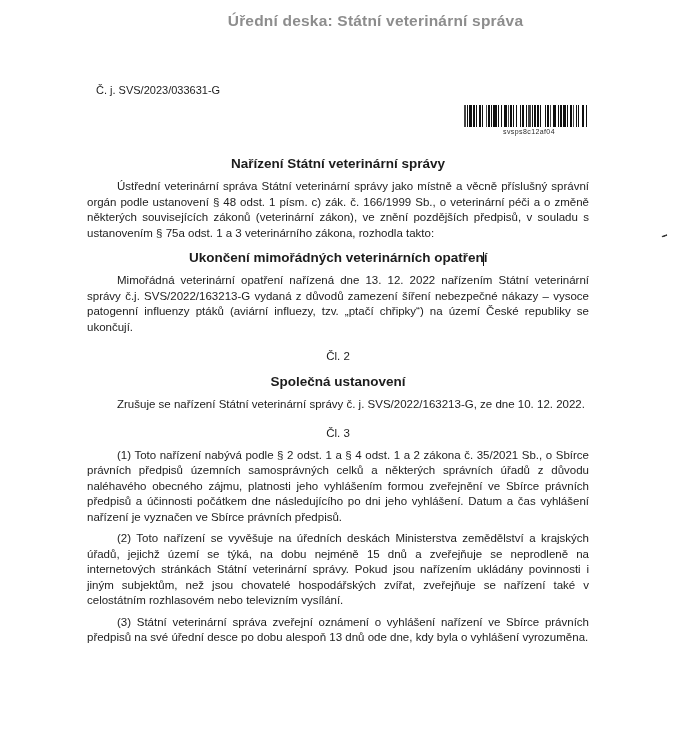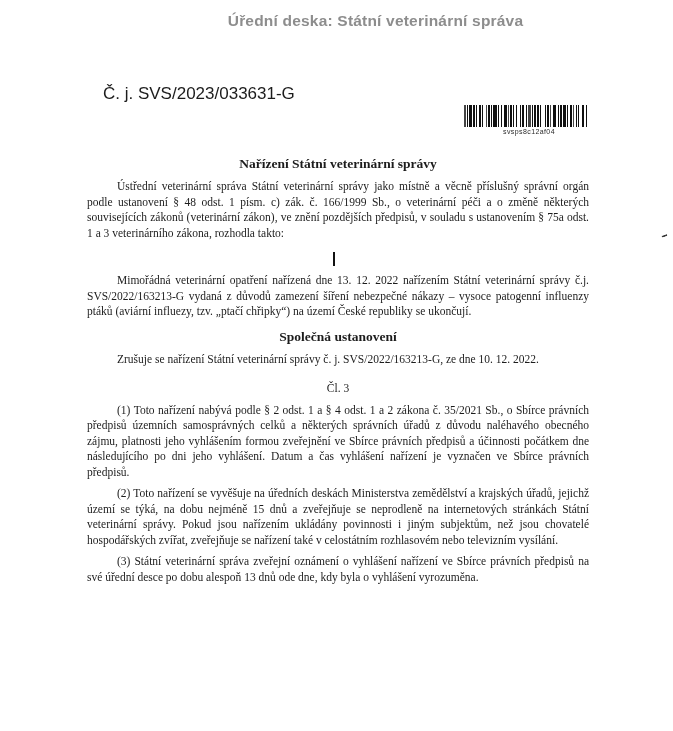--- a/index.html
+++ b/index.html
@@ -24,22 +24,22 @@
     text-align: center;
     font-size: 15.5px;
     font-weight: bold;
     letter-spacing: 0.2px;
     color: #8d8d8d;
     padding-left: 39px;
   }
   .ref {
     position: absolute;
     top: 84px;
-    left: 103px;
-    font-size: 17px;
+    left: 96px;
+    font-size: 11px;
     color: #1c1c1c;
   }
   .barcode-wrap {
     position: absolute;
     top: 105px;
     left: 464px;
     width: 130px;
   }
   .bars {
     display: flex;
@@ -57,21 +57,20 @@
     color: #2a2a2a;
   }
   .content {
     position: absolute;
     top: 155px;
     left: 87px;
     width: 502px;
     font-size: 11.5px;
     line-height: 15.5px;
     text-align: justify;
-    font-family: Liberation Serif, serif;
   }
   .doc-title {
     text-align: center;
     font-size: 13.5px;
     font-weight: bold;
     line-height: 18px;
     margin: 0;
   }
   .para {
     margin: 6px 0 0 0;
@@ -206,24 +205,25 @@
     <div class="barcode-label">svsps8c12af04</div>
   </div>
 
   <div class="content">
 
     <div class="doc-title">Nařízení Státní veterinární správy</div>
 
     <p class="para">Ústřední veterinární správa Státní veterinární správy jako místně a věcně příslušný správní orgán podle ustanovení § 48 odst. 1 písm. c) zák. č. 166/1999 Sb., o veterinární péči a o změně některých souvisejících zákonů (veterinární zákon), ve znění pozdějších předpisů, v souladu s ustanovením § 75a odst. 1 a 3 veterinárního zákona, rozhodla takto:</p>
 
     <div class="article-heading">
-      <span class="caret"></span>
+      <span>Ukončení mimořádných veterinárních opatření</span><span class="caret"></span>
     </div>
     <p class="para">Mimořádná veterinární opatření nařízená dne 13. 12. 2022 nařízením Státní veterinární správy č.j. SVS/2022/163213-G vydaná z důvodů zamezení šíření nebezpečné nákazy – vysoce patogenní influenzy ptáků (aviární influezy, tzv. „ptačí chřipky“) na území České republiky se ukončují.</p>
 
+    <div class="article-number">Čl. 2</div>
     <div class="article-heading">Společná ustanovení</div>
     <p class="para">Zrušuje se nařízení Státní veterinární správy č. j. SVS/2022/163213-G, ze dne 10. 12. 2022.</p>
 
     <div class="article-number">Čl. 3</div>
     <p class="para">(1) Toto nařízení nabývá podle § 2 odst. 1 a § 4 odst. 1 a 2 zákona č. 35/2021 Sb., o Sbírce právních předpisů územních samosprávných celků a některých správních úřadů z důvodu naléhavého obecného zájmu, platnosti jeho vyhlášením formou zveřejnění ve Sbírce právních předpisů a účinnosti počátkem dne následujícího po dni jeho vyhlášení. Datum a čas vyhlášení nařízení je vyznačen ve Sbírce právních předpisů.</p>
     <p class="para">(2) Toto nařízení se vyvěšuje na úředních deskách Ministerstva zemědělství a krajských úřadů, jejichž území se týká, na dobu nejméně 15 dnů a zveřejňuje se neprodleně na internetových stránkách Státní veterinární správy. Pokud jsou nařízením ukládány povinnosti i jiným subjektům, než jsou chovatelé hospodářských zvířat, zveřejňuje se nařízení také v celostátním rozhlasovém nebo televizním vysílání.</p>
     <p class="para">(3) Státní veterinární správa zveřejní oznámení o vyhlášení nařízení ve Sbírce právních předpisů na své úřední desce po dobu alespoň 13 dnů ode dne, kdy byla o vyhlášení vyrozuměna.</p>
 
   </div>
 

